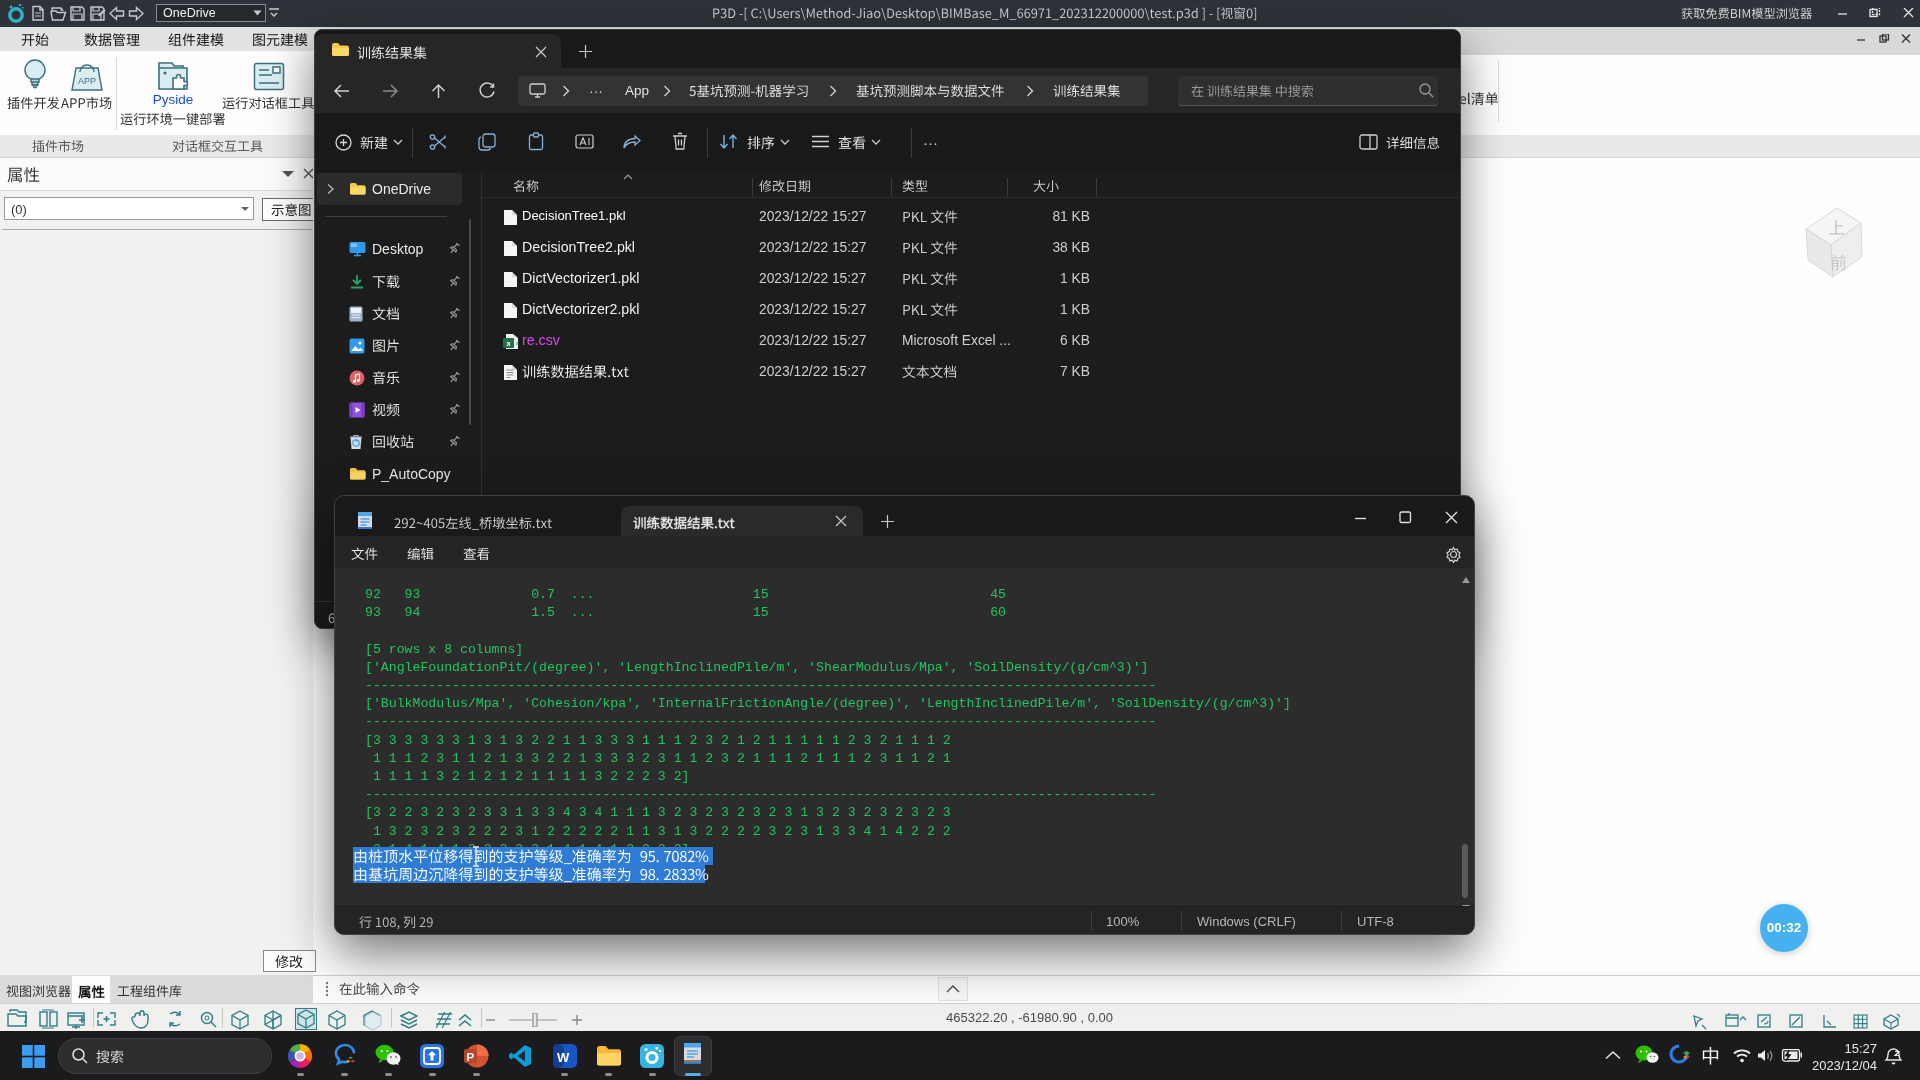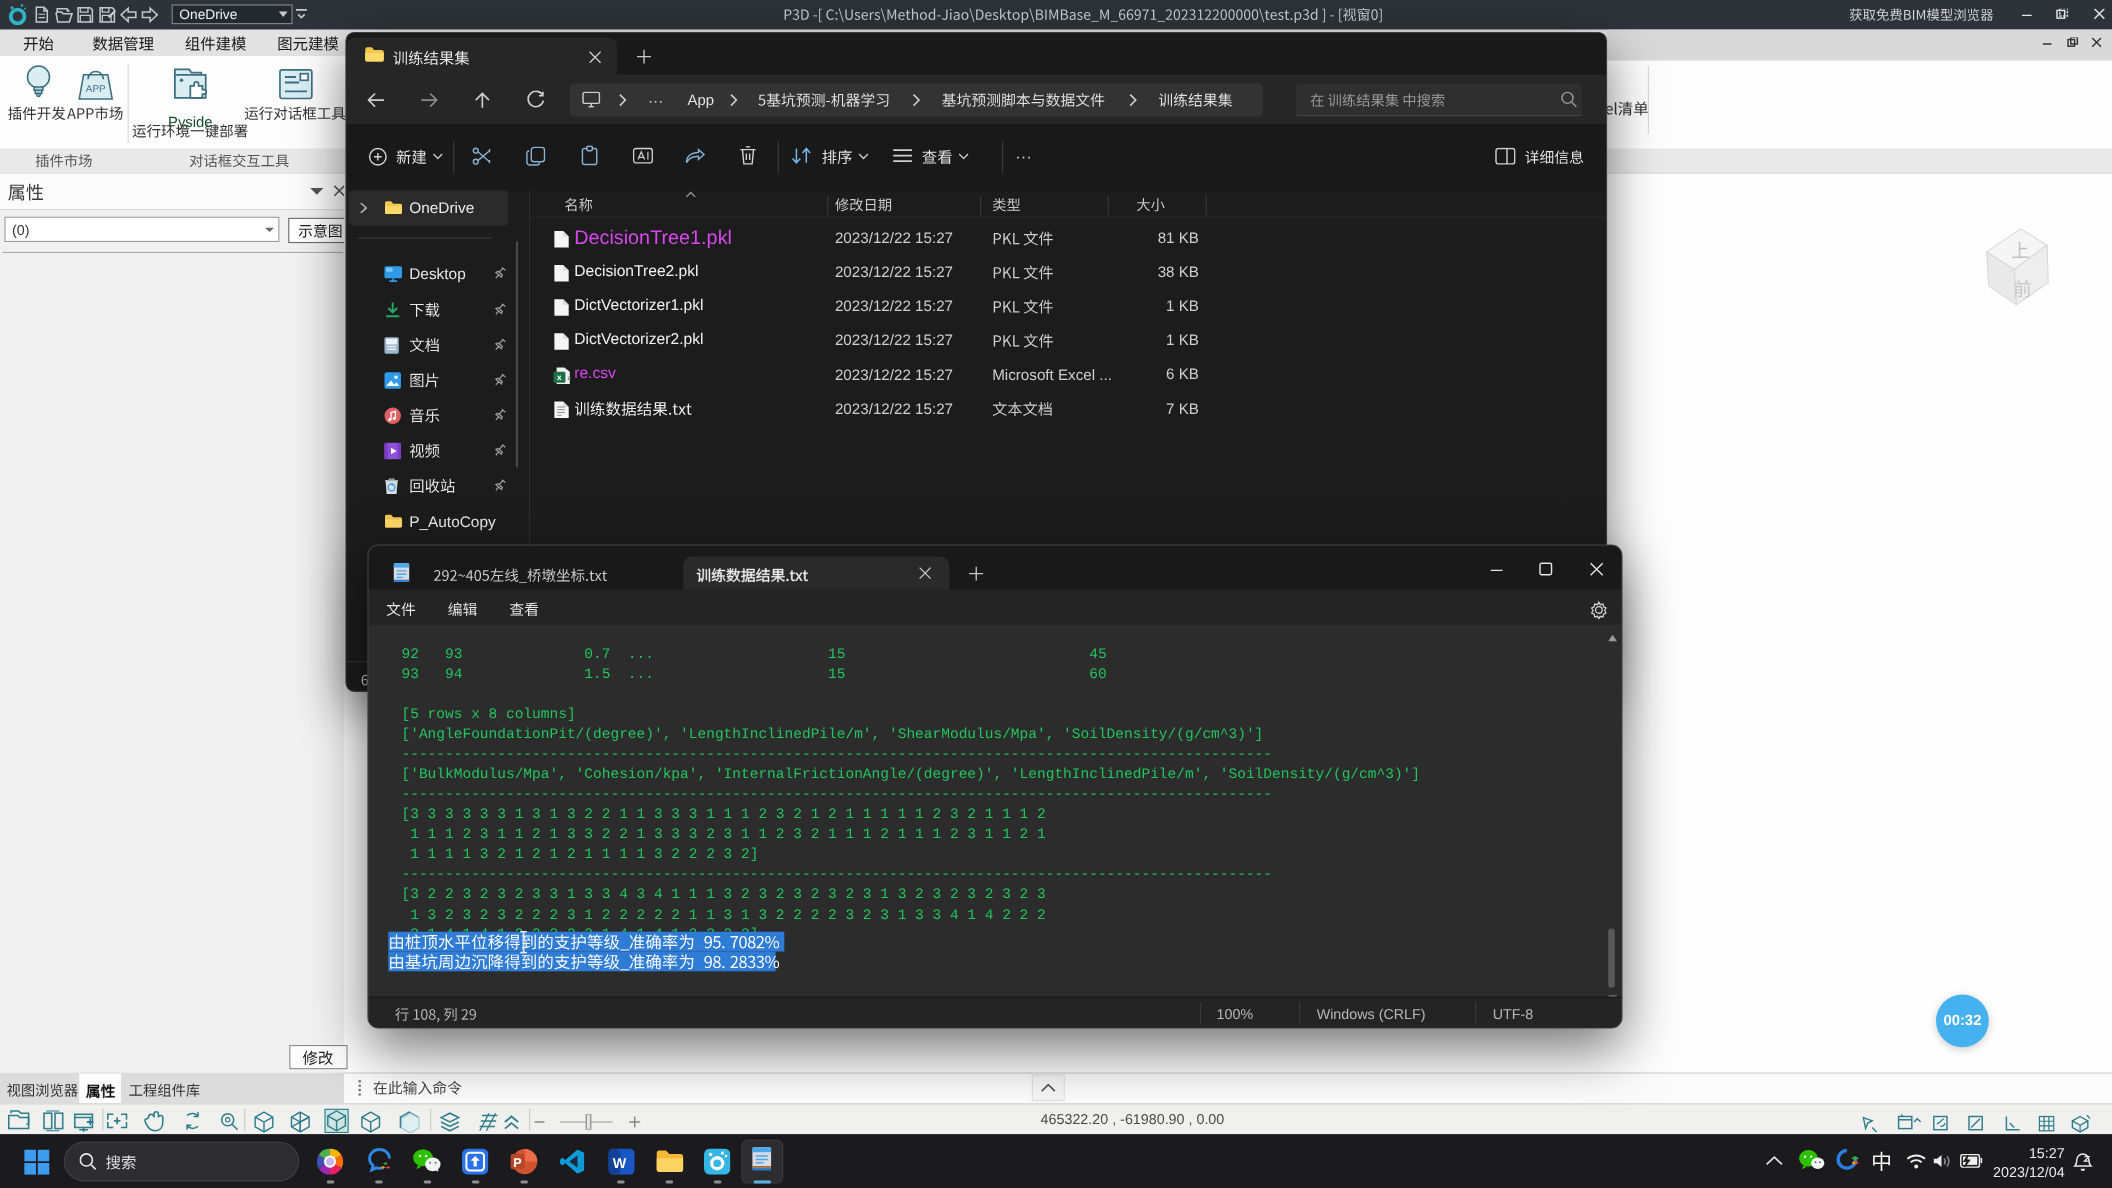--- a/index.html
+++ b/index.html
@@ -392,21 +392,21 @@
       </g>
     </svg>
     <div style="position:absolute;left:116px;top:58px;width:1px;height:72px;background:#d8d8d8"></div>
     <svg style="position:absolute;left:157px;top:60px;" width="34" height="32" viewBox="0 0 34 32">
       <g stroke="#3d6f80" stroke-width="1.6">
         <path d="M2 8 V3 h13 l2 3 h9 v2 M2 8 v21 h28 V8 Z" fill="#d9edf2"></path>
         <circle cx="8" cy="13" r="1.6" fill="#3d6f80" stroke="none"></circle>
         <path d="M16 18 h3.5 v-1.5 a2 2 0 0 1 4 0 V18 H27 v3.5 h1.5 a2 2 0 0 1 0 4 H27 V29 H16 Z" fill="#fff"></path>
       </g>
     </svg>
-    <div class="t" style="left:173.0px;top:104px;font-size:13.50px;color:#14532d;line-height:13.50px;font-weight:400;font-family:'Liberation Sans',sans-serif;transform:translateX(-50%);">Pyside</div>
+    <div class="t" style="left:173.0px;top:93px;font-size:13.50px;color:#1d4ed8;line-height:13.50px;font-weight:400;font-family:'Liberation Sans',sans-serif;transform:translateX(-50%);">Pyside</div>
     <svg class="cj" style="left:120.2px;top:124.0px" width="1" height="1">
       <g transform="scale(0.013200,-0.013200)" fill="#333">
         <use href="#g8fd0" x="0"></use>
         <use href="#g884c" x="1000"></use>
         <use href="#g73af" x="2000"></use>
         <use href="#g5883" x="3000"></use>
         <use href="#g4e00" x="4000"></use>
         <use href="#g952e" x="5000"></use>
         <use href="#g90e8" x="6000"></use>
         <use href="#g7f72" x="7000"></use>
@@ -916,21 +916,21 @@
       </g>
     </svg>
     <div style="position:absolute;left:437px;top:148px;width:1px;height:18px;background:#3a3a3a"></div>
     <div style="position:absolute;left:576px;top:148px;width:1px;height:18px;background:#3a3a3a"></div>
     <div style="position:absolute;left:692px;top:148px;width:1px;height:18px;background:#3a3a3a"></div>
     <div style="position:absolute;left:781px;top:148px;width:1px;height:18px;background:#3a3a3a"></div>
     <svg style="position:absolute;left:188px;top:178.5px;" width="15" height="17" viewBox="0 0 15 17">
       <path d="M1 1 h8 l5 5 v10 H1 Z" fill="#f5f5f5"></path>
       <path d="M9 1 l5 5 h-5 z" fill="#d9d9d9"></path>
     </svg>
-    <div style="position:absolute;left:207px;top:179.4px;font-size:18px;line-height:14.2px;color:#d946ef;font-weight:400;white-space:pre">DecisionTree1.pkl</div>
+    <div style="position:absolute;left:207px;top:179.4px;font-size:13px;line-height:14.2px;color:#ffffff;font-weight:400;white-space:pre">DecisionTree1.pkl</div>
     <div style="position:absolute;left:444px;top:179.6px;font-size:13.8px;line-height:13.8px;color:#cfcfcf;font-weight:400;white-space:pre">2023/12/22 15:27</div>
     <svg class="cj" style="left:587.0px;top:191.5px" width="1" height="1">
       <g transform="scale(0.013800,-0.013800)" fill="#cfcfcf">
         <use href="#g50" x="0"></use>
         <use href="#g4b" x="633"></use>
         <use href="#g4c" x="1279"></use>
         <use href="#g6587" x="2046"></use>
         <use href="#g4ef6" x="3046"></use>
       </g>
     </svg>

